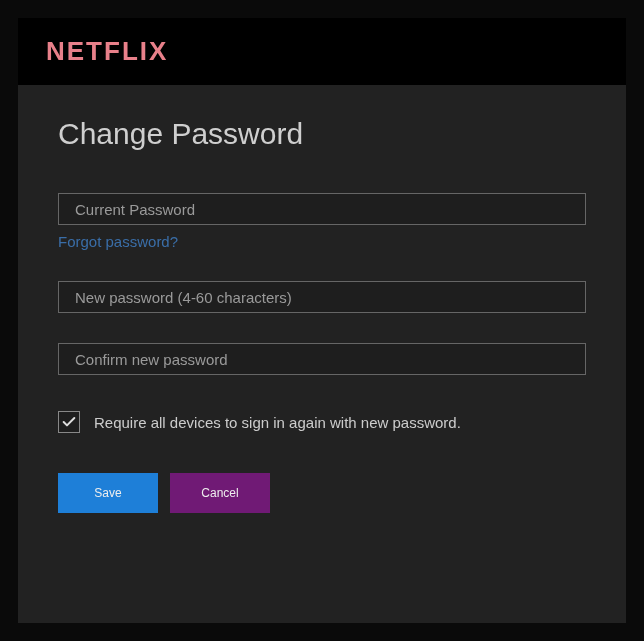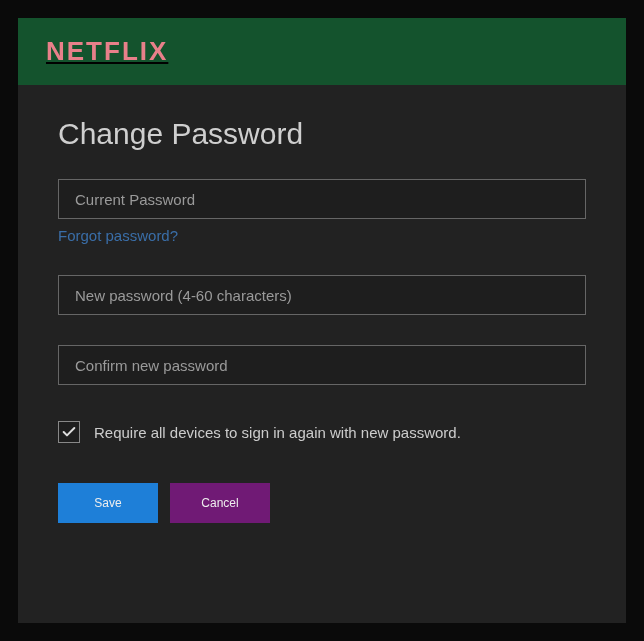--- a/index.html
+++ b/index.html
@@ -11,45 +11,44 @@
       padding: 18px;
     }
     .container {
       width: 100%;
       height: 100%;
       background: #222;
       display: flex;
       flex-direction: column;
     }
     .header {
-      background: #14532d;
+      background: #000000;
       padding: 18px 28px;
-      text-decoration: underline;
     }
     .logo {
       color: #e8808a;
       font-size: 26px;
       font-weight: 900;
       letter-spacing: 2px;
       font-family: Arial, sans-serif;
     }
     .content {
       padding: 32px 40px;
       flex: 1;
     }
     .title {
       color: #cfcfcf;
       font-size: 30px;
       font-weight: 400;
-      margin-bottom: 28px;
+      margin-bottom: 42px;
     }
     .field-group { margin-bottom: 30px; }
     .input {
       width: 100%;
-      height: 40px;
+      height: 32px;
       background: #1e1e1e;
       border: 1px solid #666;
       color: #aaa;
       font-size: 15px;
       padding: 0 16px;
       outline: none;
     }
     .input::placeholder { color: #9a9a9a; }
     .forgot {
       display: inline-block;

